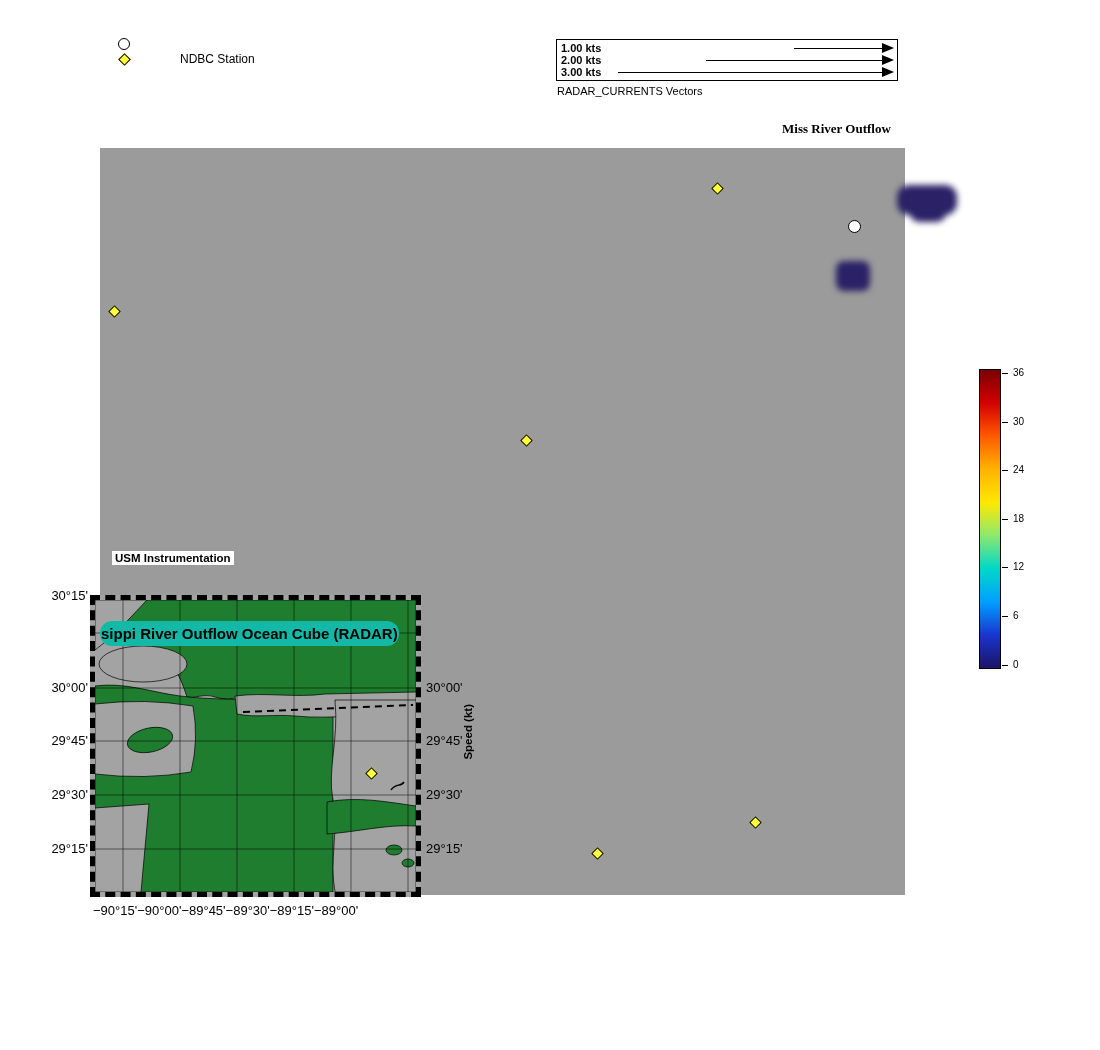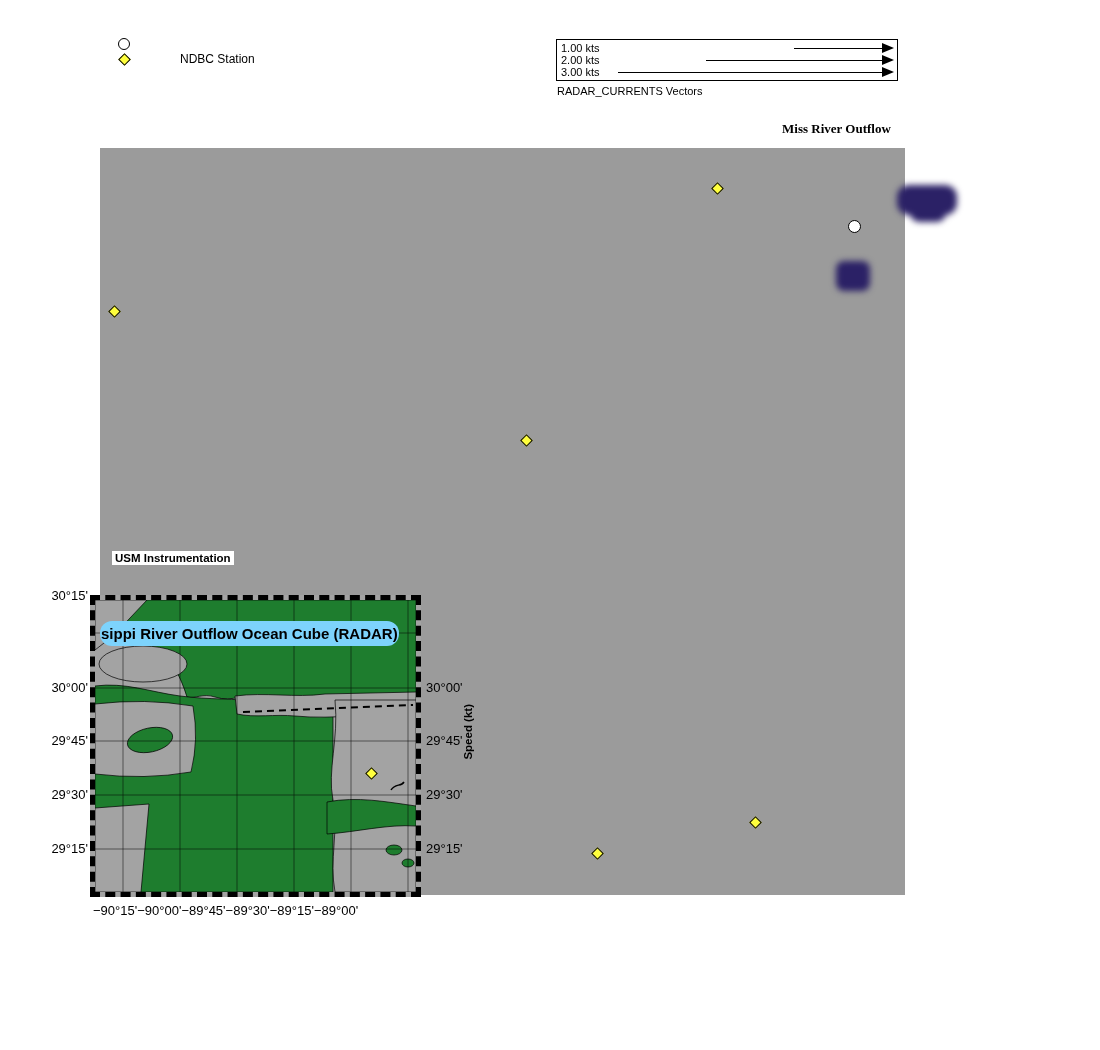--- a/index.html
+++ b/index.html
@@ -15,21 +15,21 @@
     border:1.6px solid #000; border-radius:50%; background:#fff;
   }
   .legend-diamond { position:absolute; left:8px; top:19px; }
   .legend-label { position:absolute; left:20px; top:16px; font-weight:normal; font-size:12px; white-space:nowrap;margin-left:48px; }
   
   .vector-box {
     position:absolute; left:556px; top:39px; width:342px; height:42px;
     border:1.4px solid #000; background:#fff; padding-top:2px;
   }
   .vec-row { position:relative; height:12px; }
-  .vec-label { position:absolute; left:4px; top:0; font-weight:normal; font-size:11px; white-space:nowrap; }
+  .vec-label { position:absolute; left:4px; top:0; font-weight:bold; font-size:11px; white-space:nowrap; }
   .vec-line { position:absolute; right:15px; top:6px; height:0; border-top:1.2px solid #000; }
   .vec-head {
     position:absolute; right:3px; top:1px; width:0; height:0;
     border-left:12px solid #000; border-top:5px solid transparent; border-bottom:5px solid transparent;
   }
   .vec-caption { position:absolute; left:557px; top:85px; font-weight:normal; font-size:11px; }
   .vec-subtitle { position:absolute; left:782px; top:96px; font-weight:bold; font-size:13px; font-family:"Liberation Serif", serif;margin-top:25px; }
   
   .main-map { position:absolute; left:100px; top:148px; width:805px; height:747px; background:#9b9b9b; }
   .blob-wrap { position:absolute; filter:blur(3px); }
@@ -55,21 +55,21 @@
     font-weight:bold; font-size:11.5px; z-index:12; white-space:nowrap;
   }
   .garble { position:absolute; left:97px; top:571px; height:18px; width:420px; z-index:12; }
   .garble span {
     position:absolute; top:0; font-family:"Liberation Serif", serif;
     font-weight:bold; font-size:15px; white-space:nowrap;
   }
   .garble .g-a { left:0; }
   .garble .g-b { left:42px; }
   .inset-title-box {
-    position:absolute; left:100px; top:621px; background:#7dd3fc; padding:4px 1px;
+    position:absolute; left:100px; top:621px; background:#14b8a6; padding:4px 1px;
     font-weight:bold; font-size:15px; z-index:12; white-space:nowrap;border-radius:12px;
   }
   .ylab { position:absolute; width:40px; text-align:right; font-size:13px; z-index:12; white-space:nowrap; }
   .ylab-r { position:absolute; font-size:13px; z-index:12; white-space:nowrap; }
   .xaxis { position:absolute; left:93px; top:903px; font-size:13px; white-space:nowrap; }
   .speed-label {
     position:absolute; left:462px; top:704px; font-weight:bold; font-size:11.5px;
     writing-mode:vertical-rl; transform:rotate(180deg); z-index:12; white-space:nowrap;
   }
   
@@ -179,20 +179,39 @@
   <span class="ylab" style="left:48px; top:733px;">29°45'</span>
   <span class="ylab" style="left:48px; top:787px;">29°30'</span>
   <span class="ylab" style="left:48px; top:841px;">29°15'</span>
   <span class="ylab-r" style="left:426px; top:680px;">30°00'</span>
   <span class="ylab-r" style="left:426px; top:733px;">29°45'</span>
   <span class="ylab-r" style="left:426px; top:787px;">29°30'</span>
   <span class="ylab-r" style="left:426px; top:841px;">29°15'</span>
   <div class="xaxis">−90°15'−90°00'−89°45'−89°30'−89°15'−89°00'</div>
   <div class="speed-label">Speed (kt)</div>
 
+  <div class="colorbar">
+    <div class="cb-grad" style="background: linear-gradient(rgb(122, 0, 0), rgb(212, 0, 0), rgb(255, 90, 0), rgb(255, 179, 0), rgb(255, 232, 0), rgb(140, 232, 110), rgb(0, 216, 200), rgb(0, 160, 255), rgb(26, 53, 208), rgb(28, 20, 102));"></div>
+    <div>
+        <div class="cb-tick" style="top: 4px;"></div>
+        <div class="cb-lab" style="top: -2px;">36</div>
+        <div class="cb-tick" style="top: 52.6px;"></div>
+        <div class="cb-lab" style="top: 46.6px;">30</div>
+        <div class="cb-tick" style="top: 101.2px;"></div>
+        <div class="cb-lab" style="top: 95.2px;">24</div>
+        <div class="cb-tick" style="top: 149.8px;"></div>
+        <div class="cb-lab" style="top: 143.8px;">18</div>
+        <div class="cb-tick" style="top: 198.4px;"></div>
+        <div class="cb-lab" style="top: 192.4px;">12</div>
+        <div class="cb-tick" style="top: 247px;"></div>
+        <div class="cb-lab" style="top: 241px;">6</div>
+        <div class="cb-tick" style="top: 295.6px;"></div>
+        <div class="cb-lab" style="top: 289.6px;">0</div>
+      </div>
+  </div>
 
   <div class="marker-layer">
       <div class="diamond-marker" style="left: 713px; top: 184px;"></div>
       <div class="diamond-marker" style="left: 110px; top: 307px;"></div>
       <div class="diamond-marker" style="left: 522px; top: 436px;"></div>
       <div class="diamond-marker" style="left: 367px; top: 769px;"></div>
       <div class="diamond-marker" style="left: 751px; top: 818px;"></div>
       <div class="diamond-marker" style="left: 593px; top: 849px;"></div>
       <div class="circle-marker" style="left: 848px; top: 220px;"></div>
     </div>

